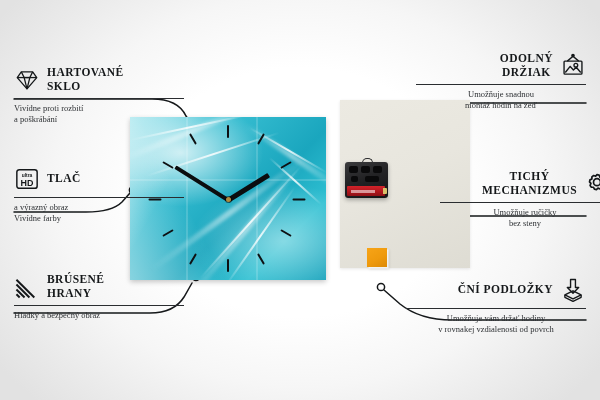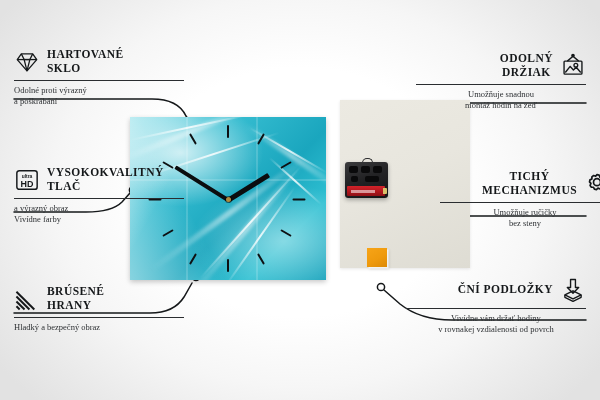--- a/index.html
+++ b/index.html
@@ -166,67 +166,66 @@
         <div id="battery">
           <div id="batterylabel"></div>
           <div id="batterycap"></div>
         </div>
       </div>
     </div>
 
     <div id="foam"></div>
   </div>
 
-  <div class="feature left" style="left:14px;top:48px;">
+  <div class="feature left" style="left:14px;top:66px;">
     <div class="head">
       <span class="icon">
         <svg viewBox="0 0 32 32">
             <g fill="none" stroke="#15181a" stroke-width="1.6" stroke-linejoin="round">
           <path d="M4 13 L9 6 L23 6 L28 13 L16 27 Z"></path>
           <path d="M4 13 L28 13"></path>
               <path d="M9 6 L12.5 13 L16 27"></path>
               <path d="M23 6 L19.5 13 L16 27"></path>
           <path d="M12.5 13 L19.5 13"></path>
         </g>
           </svg>
       </span>
       <div class="titlewrap">
         <div>HARTOVANÉ</div>
         <div>SKLO</div>
       </div>
     </div>
     <div class="rule"></div>
     <div class="desc">
-      <div>Odolné proti výrazný</div>
+      <div>Vivídne proti rozbití</div>
       <div>a poškrábání</div>
     </div>
   </div>
 
   <div class="feature left" style="left:14px;top:166px;">
     <div class="head">
       <span class="icon">
         <svg viewBox="0 0 32 32">
           <rect x="3.5" y="4.5" width="25" height="23" rx="3" fill="none" stroke="#15181a" stroke-width="1.8"></rect>
           <text x="16" y="13.5" font-family="Liberation Sans, sans-serif" font-size="6" font-weight="700" text-anchor="middle" fill="#15181a">ultra</text>
           <text x="16" y="24" font-family="Liberation Sans, sans-serif" font-size="11" font-weight="700" text-anchor="middle" fill="#15181a">HD</text>
         </svg>
       </span>
       <div class="titlewrap">
-        <div>VYSOKOKVALITNÝ</div>
         <div>TLAČ</div>
       </div>
     </div>
     <div class="rule"></div>
     <div class="desc">
       <div>a výrazný obraz</div>
       <div>Vivídne farby</div>
     </div>
   </div>
 
-  <div class="feature left" style="left:14px;top:285px;">
+  <div class="feature left" style="left:14px;top:273px;">
     <div class="head">
       <span class="icon">
         <svg viewBox="0 0 32 32">
             <g stroke="#15181a" stroke-width="2.4" stroke-linecap="butt">
           <path d="M3 7 L25 29"></path>
               <path d="M3 13 L19 29"></path>
               <path d="M3 19 L13 29"></path>
               <path d="M3 25 L7 29"></path>
         </g>
           </svg>
@@ -300,18 +299,18 @@
             <g fill="none" stroke="#15181a" stroke-width="1.7" stroke-linejoin="round">
           <path d="M13 3 L19 3 L19 13 L23 13 L16 20 L9 13 L13 13 Z"></path>
           <path d="M6 22 L16 17 L26 22 L16 27 Z"></path>
           <path d="M6 22 L6 25 L16 30 L26 25 L26 22"></path>
         </g>
           </svg>
       </span>
     </div>
     <div class="rule"></div>
     <div class="desc">
-      <div>Vivídne vám držať hodiny</div>
+      <div>Umožňuje vám držať hodiny</div>
       <div>v rovnakej vzdialenosti od povrch</div>
     </div>
   </div>
 
 </div>
 
 </body></html>

